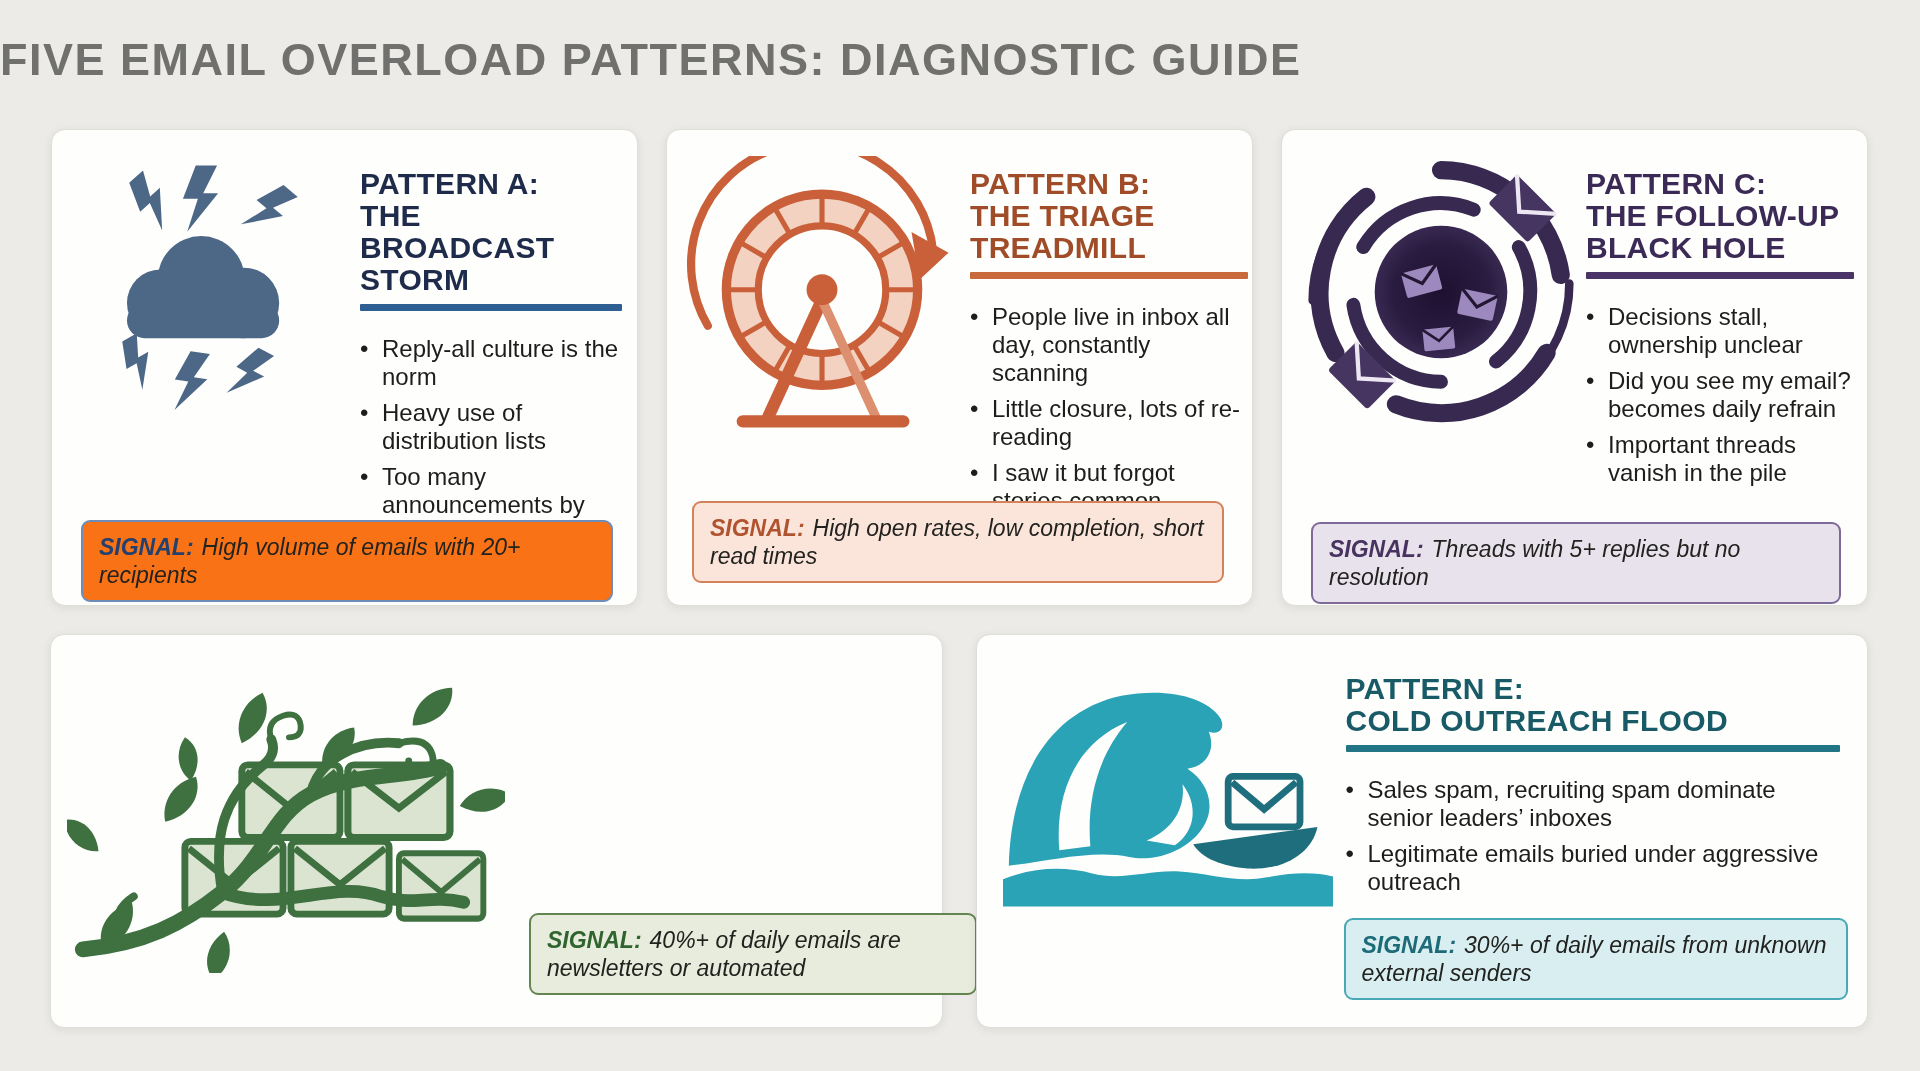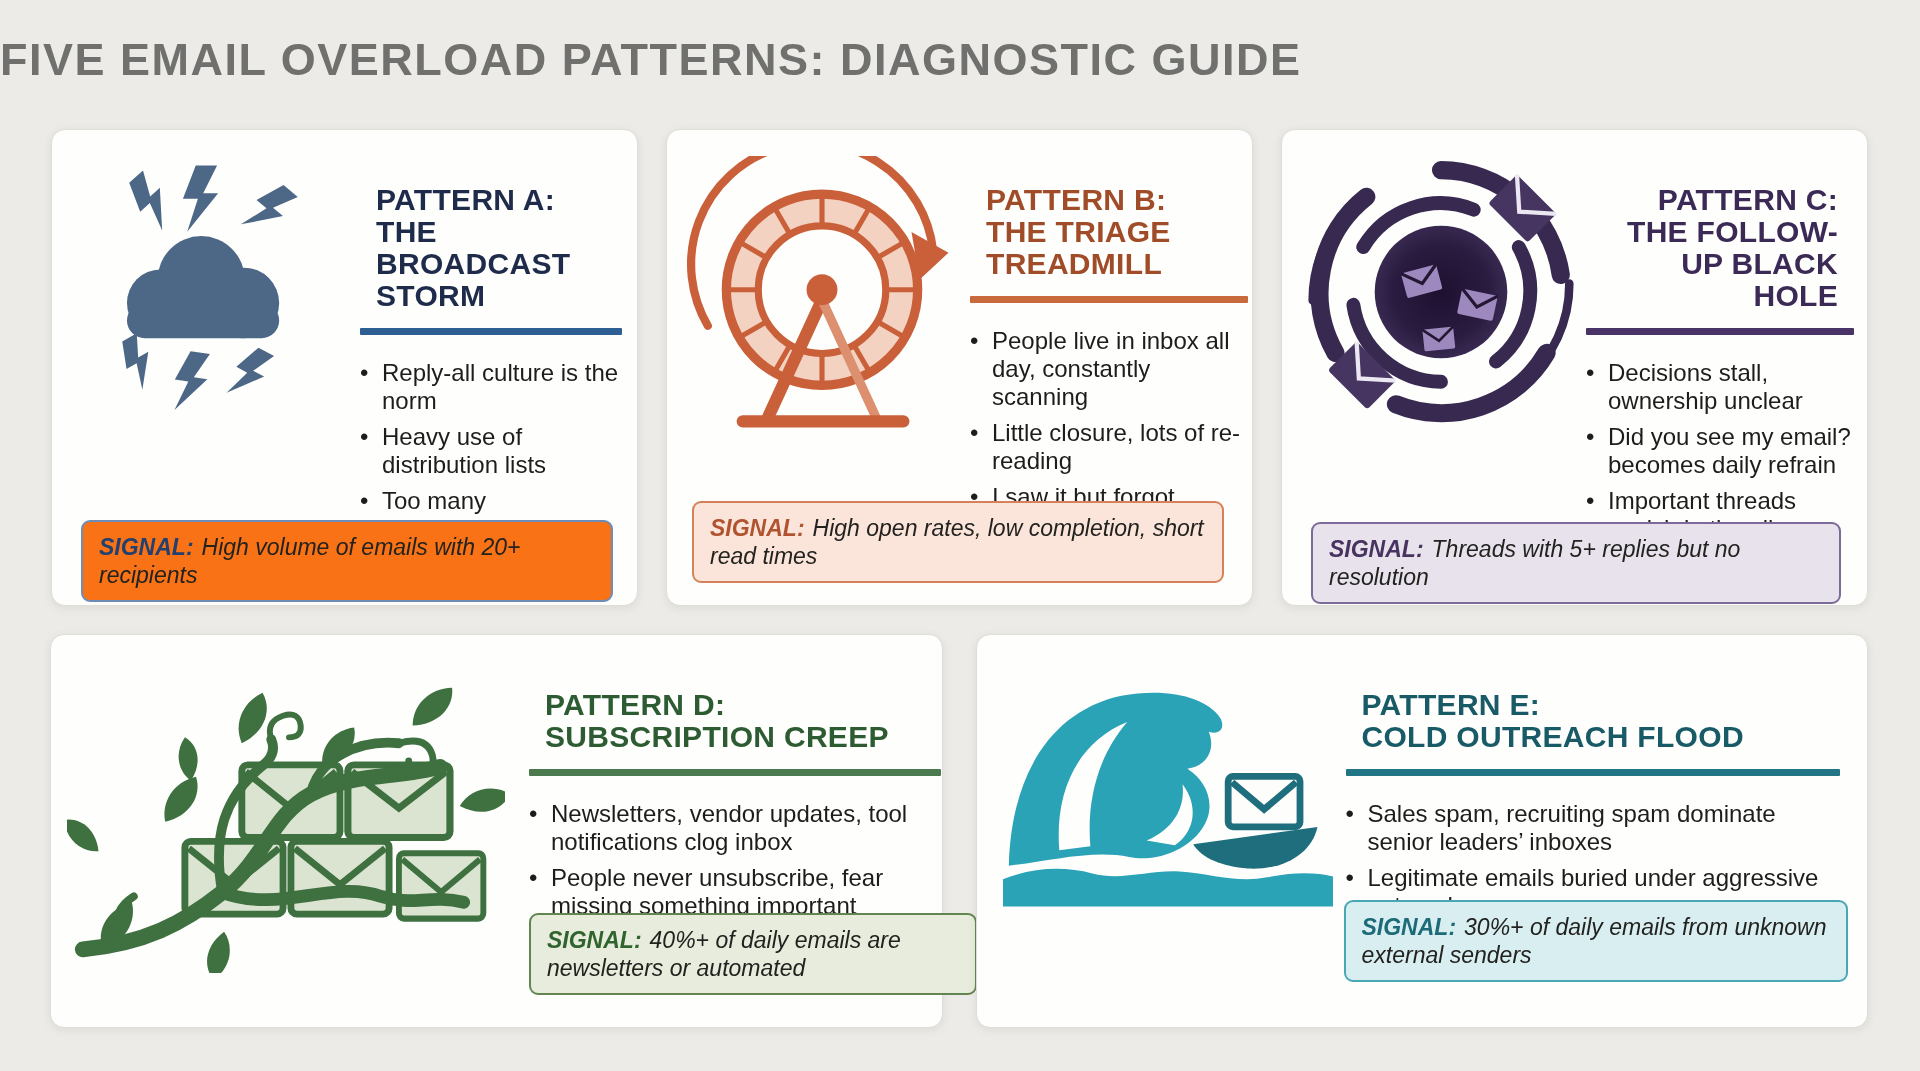--- a/index.html
+++ b/index.html
@@ -26,23 +26,23 @@
   .iz-e{left:26px;top:24px;width:330px;height:262px;}
   .icon-zone svg{width:100%;height:100%;display:block;}
 
   .text-col{position:absolute;top:38px;}
   .tc-a{left:308px;width:262px;}
   .tc-b{left:303px;width:278px;}
   .tc-c{left:304px;width:268px;}
   .tc-d{left:478px;width:412px;}
   .tc-e{left:369px;width:494px;}
 
-  .card-title{margin:16px;font-size:30px;line-height:32px;font-weight:700;letter-spacing:.3px;}
+  .card-title{margin:0;font-size:30px;line-height:32px;font-weight:700;letter-spacing:.3px;}
   .card-title span{display:block;}
-  .ct-a{color:#1f2b4b;} .ct-b{color:#a04c28;} .ct-c{color:#3b2a55;text-align:right;}
+  .ct-a{color:#1f2b4b;} .ct-b{color:#a04c28;} .ct-c{color:#3b2a55;}
   .ct-d{color:#2d5c33;} .ct-e{color:#185b67;}
 
   .rule{height:7px;margin-top:8px;border-radius:1px;}
   .rl-a{background:#2e5f92;} .rl-b{background:#c96a3d;} .rl-c{background:#493367;}
   .rl-d{background:#4a7a4e;} .rl-e{background:#217584;}
 
   .bullets{list-style:none;margin:24px 0 0 0;padding:0;}
   .bullets li{display:flex;margin-bottom:8px;font-size:24px;line-height:28px;color:#1d1d1b;}
   .bullets li::before{content:"\2022";width:22px;flex:0 0 22px;color:#1d1d1b;}
 
@@ -50,21 +50,21 @@
     font-size:23px;line-height:28px;font-style:italic;color:#22221f;}
   .signal .sig-label{font-weight:700;margin-right:8px;}
   .sg-a{left:29px;width:532px;top:390px;background:#f97316;border:2.5px solid #6d8cb8;}
   .sg-a .sig-label{color:#23406e;}
   .sg-b{left:25px;width:532px;top:371px;background:#fbe5da;border:2.5px solid #d3825a;}
   .sg-b .sig-label{color:#b05430;}
   .sg-c{left:29px;width:530px;top:392px;background:#e8e2ec;border:2.5px solid #7d6a98;}
   .sg-c .sig-label{color:#473260;}
   .sg-d{left:478px;width:448px;top:278px;background:#e7ecdd;border:2.5px solid #63854f;}
   .sg-d .sig-label{color:#2f642f;}
-  .sg-e{left:367px;width:504px;top:265px;background:#d9eef1;border:2.5px solid #49a8b5;}
+  .sg-e{left:367px;width:504px;top:283px;background:#d9eef1;border:2.5px solid #49a8b5;}
   .sg-e .sig-label{color:#1d6b78;}
   .signal{box-sizing:border-box;}
 </style>
 </head>
 <body>
 
 <div class="page">
 
   <h1 class="main-title">FIVE EMAIL OVERLOAD PATTERNS: DIAGNOSTIC GUIDE</h1>
 
@@ -234,31 +234,20 @@
           <use href="#leaf" transform="translate(92,176) rotate(-18)"></use>
           <use href="#leaf" transform="translate(118,134) rotate(-60) scale(0.8)"></use>
           <use href="#leaf" transform="translate(252,118) rotate(-12) scale(0.9)"></use>
           <use href="#leaf" transform="translate(344,78) rotate(-6)"></use>
           <use href="#leaf" transform="translate(392,160) rotate(24) scale(0.95)"></use>
           <use href="#leaf" transform="translate(58,258) rotate(160)"></use>
           <use href="#leaf" transform="translate(152,288) rotate(140) scale(0.9)"></use>
           <use href="#leaf" transform="translate(24,206) rotate(-100) scale(0.85)"></use>
         </svg>
       </div>
-      <div class="text-col tc-d">
-        <h2 class="card-title ct-d">
-          <span>PATTERN D:</span>
-          <span>SUBSCRIPTION CREEP</span>
-        </h2>
-        <div class="rule rl-d"></div>
-        <ul class="bullets">
-          <li>Newsletters, vendor updates, tool notifications clog inbox</li>
-          <li>People never unsubscribe, fear missing something important</li>
-        </ul>
-      </div>
       <div class="signal sg-d">
         <span class="sig-label">SIGNAL:</span><span class="sig-text">40%+ of daily emails are newsletters or automated</span>
       </div>
     </section>
 
     <section class="card">
       <div class="icon-zone iz-e">
         <svg viewBox="0 0 340 260">
           <path d="M6,208 C8,122 44,50 122,33 C168,24 210,34 224,56 C229,65 224,74 212,70
                    C220,90 208,106 190,108 C212,122 222,150 202,174 C184,196 152,204 130,199

